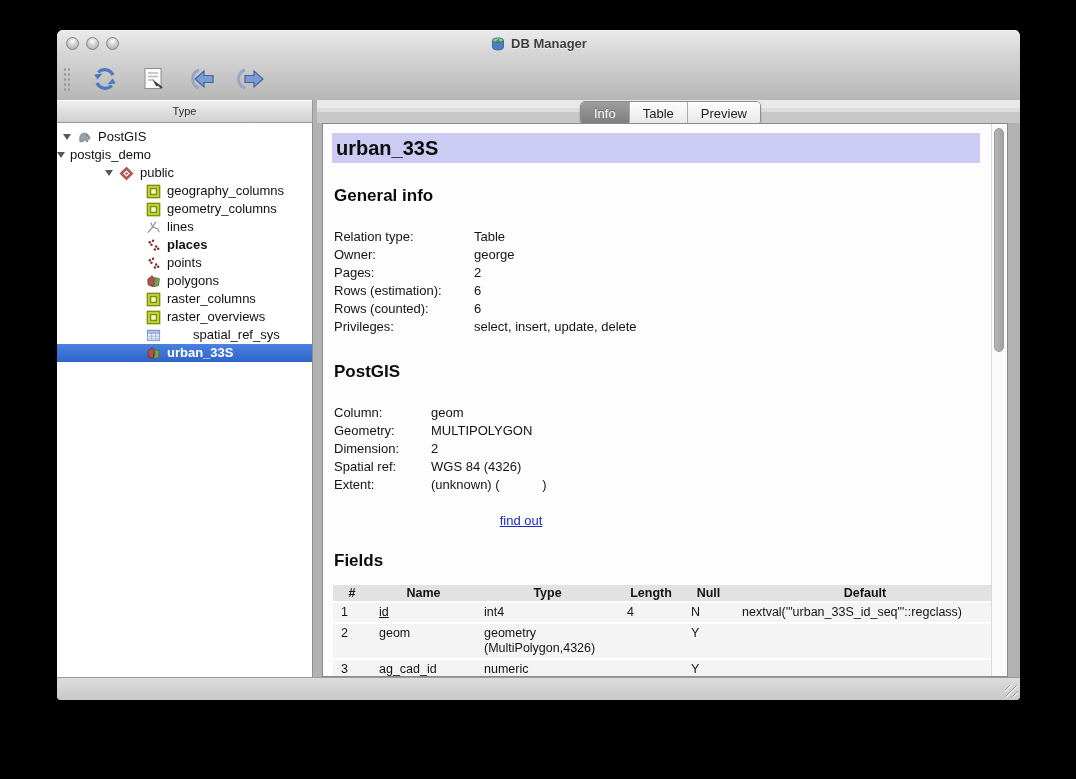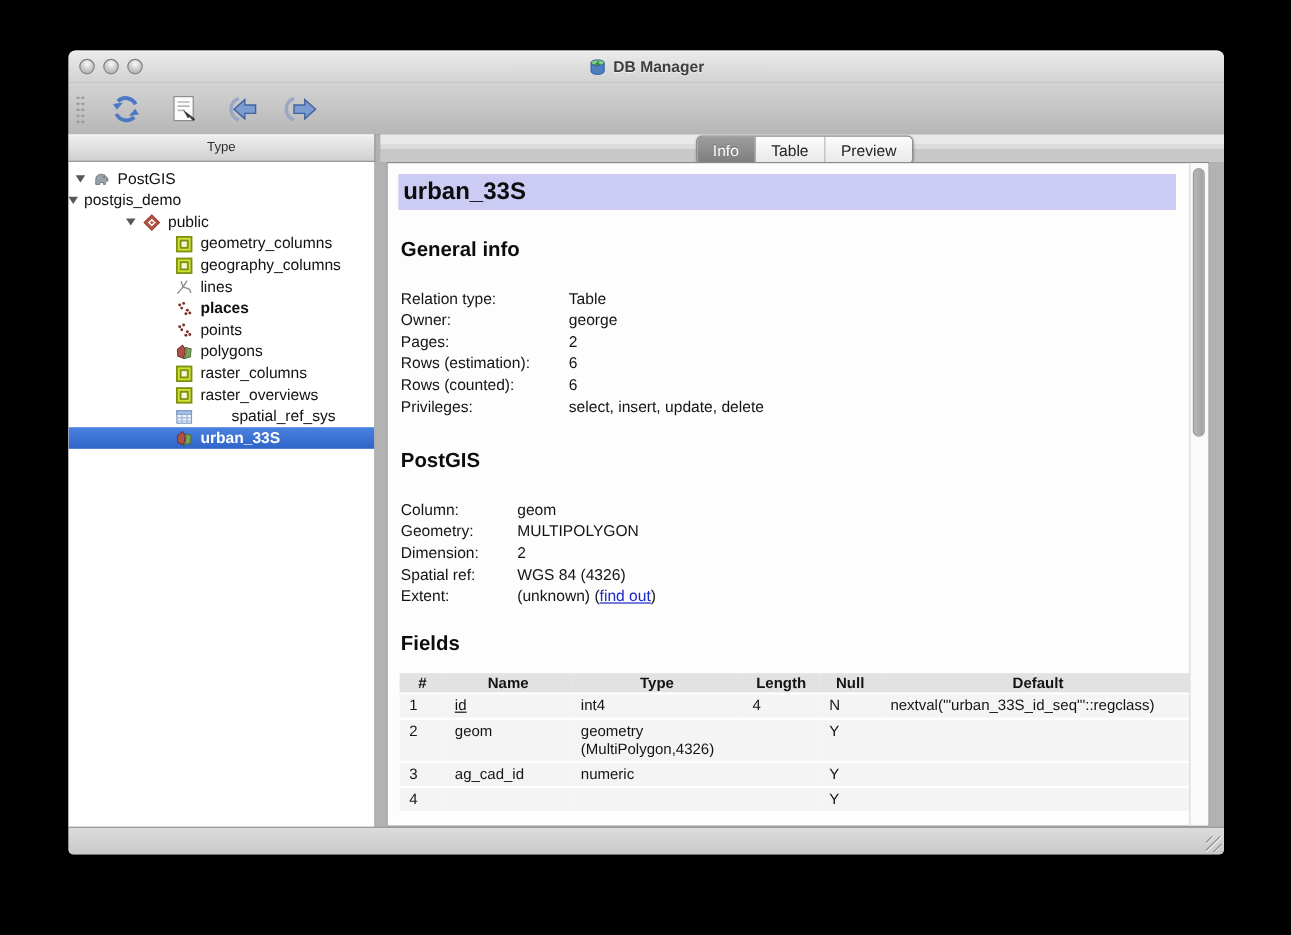--- a/index.html
+++ b/index.html
@@ -1,18 +1,18 @@
 <!DOCTYPE html>
 <html style="--sel-top: #4a82e0; --sel-bot: #2f64c8; --hl: #cbcbf3; --link: #1c28c9;"><head>
 <meta charset="utf-8">
 <style>
   html,body{margin:0;padding:0;background:#000;}
   .stage{position:relative;width:1076px;height:779px;background:#000;overflow:hidden;
          font-family:"Liberation Sans","DejaVu Sans",sans-serif;-webkit-font-smoothing:antialiased;}
-  .window{position:absolute;left:57px;top:42px;width:963px;height:670px;
+  .window{position:absolute;left:57px;top:30px;width:963px;height:670px;
           border-radius:6px 6px 4px 4px;background:#b9b9b9;
           box-shadow:0 14px 40px rgba(0,0,0,.85), 0 2px 8px rgba(0,0,0,.6);overflow:hidden;}
   
   .titlebar{position:absolute;left:0;top:0;right:0;height:27px;
             background:linear-gradient(#ebebeb,#d2d2d2);border-bottom:1px solid #9c9c9c;
             box-shadow:inset 0 1px 0 #f7f7f7;}
   .traffic{position:absolute;left:9px;top:7px;display:flex;gap:7px;}
   .tl{width:13px;height:13px;border-radius:50%;border:1px solid #818181;box-sizing:border-box;
       background:radial-gradient(circle at 50% 30%, #fdfdfd 0%, #cfcfcf 45%, #a8a8a8 100%);}
   .title-wrap{position:absolute;left:0;right:0;top:0;height:27px;display:flex;align-items:center;justify-content:center;gap:5px;
@@ -57,21 +57,21 @@
            border:1px solid #8a8a8a;box-sizing:border-box;overflow:hidden;}
   .content-inner{position:absolute;left:0;top:0;right:15px;bottom:0;overflow:hidden;color:#141414;}
   .page-title{margin:9px 12px 0 9px;height:30px;background:var(--hl);line-height:30px;
               font-size:20px;font-weight:700;padding-left:4px;color:#0c0c0c;}
   h2{font-size:17px;font-weight:700;margin:0;margin-left:11px;line-height:20px;color:#0c0c0c;}
   .h2-general{margin-top:23px;} .h2-postgis{margin-top:26px;} .h2-fields{margin-top:21px;}
   .irows{margin-left:11px;margin-top:22px;font-size:13px;}
   .irow{line-height:18px;display:flex;}
   .ilabel{flex:none;}
   .ivalue{white-space:pre-wrap;}
-  .irow a.link{color:var(--link);text-decoration:underline;}
+  .irow a.link{color:var(--link);text-decoration:underline;margin-top:36px;}
   .extent-extra{white-space:pre;}
   
   table.fields{border-collapse:separate;border-spacing:0;table-layout:fixed;width:663px;
                margin:14px 0 0 10px;font-size:12.5px;color:#141414;}
   table.fields th{background:#e2e2e2;font-weight:700;text-align:center;padding:0 4px;height:16px;
                   border-bottom:2px solid #fff;line-height:16px;}
   table.fields td{background:#f4f4f4;vertical-align:top;padding:2px 4px 2px 8px;line-height:15px;
                   border-bottom:2px solid #fff;overflow-wrap:break-word;}
   td.c-num{text-align:left;padding-left:13px;}
   td.c-type{padding-right:38px;}
@@ -194,30 +194,30 @@
               </span>
               <span class="tlabel">public</span>
             </div>
             <div class="trow" style="padding-left: 88px;">
               <span class="ticon">
                 <svg width="15" height="15" viewBox="0 0 16 16">
                   <rect x="1.5" y="1.5" width="13" height="13" fill="#cfe032" stroke="#7d8f14" stroke-width="1.6"></rect>
                   <rect x="4.8" y="4.8" width="6.4" height="6.4" fill="#f4f8cf" stroke="#7d8f14" stroke-width="1.6"></rect>
                 </svg>
               </span>
-              <span class="tlabel">geometry_columns</span>
+              <span class="tlabel">geography_columns</span>
             </div>
             <div class="trow" style="padding-left: 88px;">
               <span class="ticon">
                 <svg width="15" height="15" viewBox="0 0 16 16">
                   <rect x="1.5" y="1.5" width="13" height="13" fill="#cfe032" stroke="#7d8f14" stroke-width="1.6"></rect>
                   <rect x="4.8" y="4.8" width="6.4" height="6.4" fill="#f4f8cf" stroke="#7d8f14" stroke-width="1.6"></rect>
                 </svg>
               </span>
-              <span class="tlabel">geography_columns</span>
+              <span class="tlabel">geometry_columns</span>
             </div>
             <div class="trow" style="padding-left: 88px;">
               <span class="ticon">
                 <svg width="15" height="15" viewBox="0 0 16 16">
                   <g fill="none" stroke="#8a8a8a" stroke-width="1.2">
                     <path d="M2 13.5 L7 7.5 L5.2 2.5"></path>
                     <path d="M7 7.5 L12.5 9.5"></path>
                     <path d="M7 7.5 L10.5 2"></path>
                     <path d="M12.5 9.5 L14 13"></path>
                   </g>

